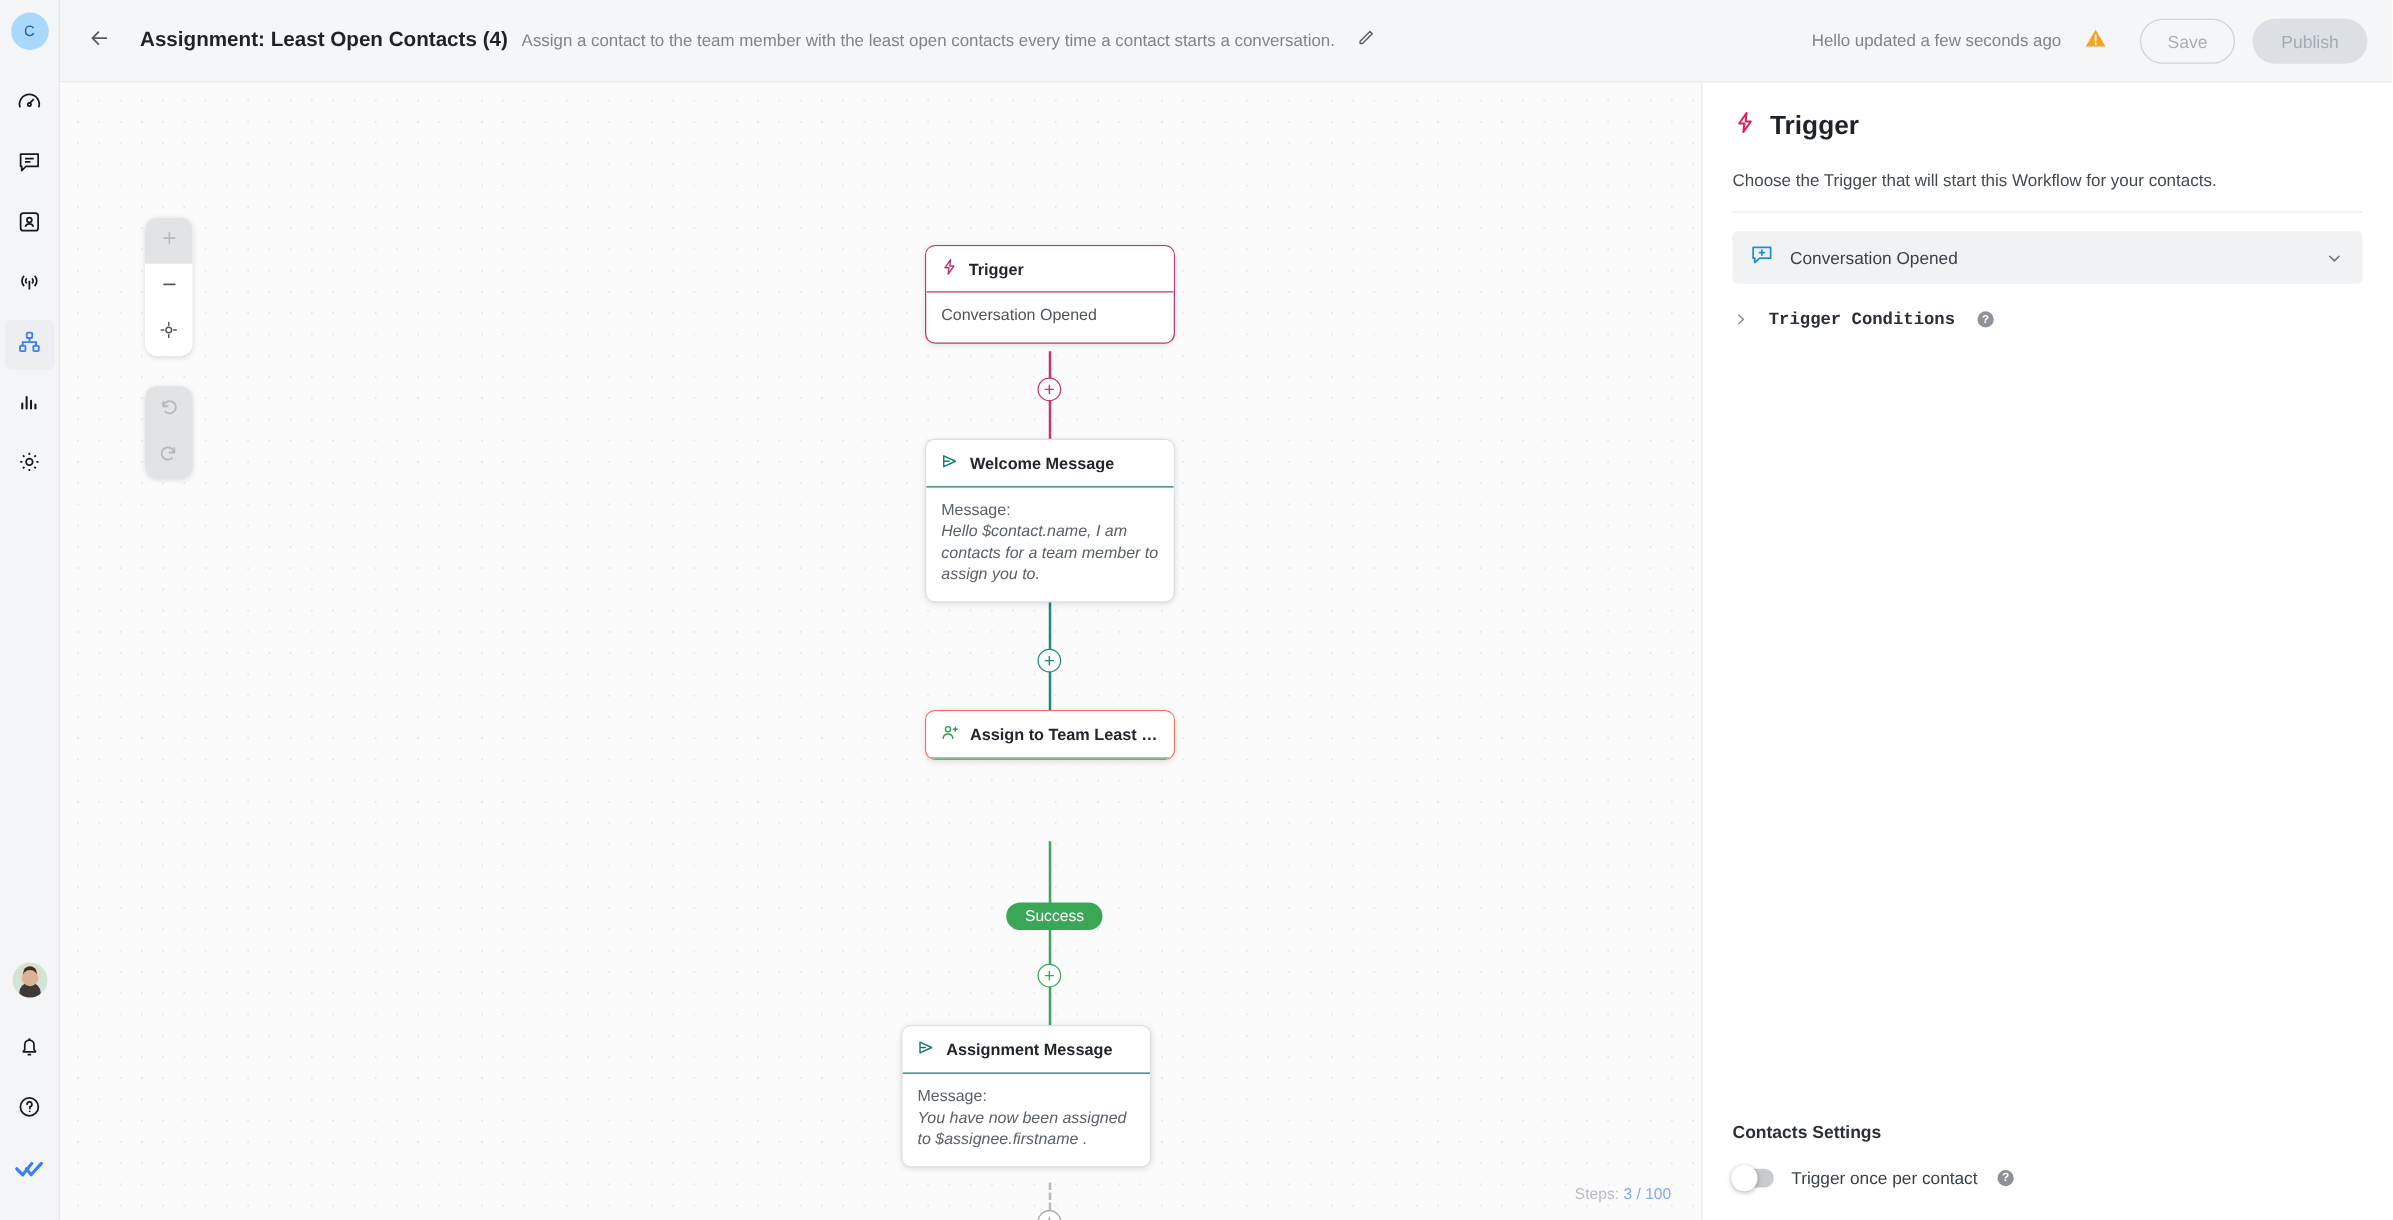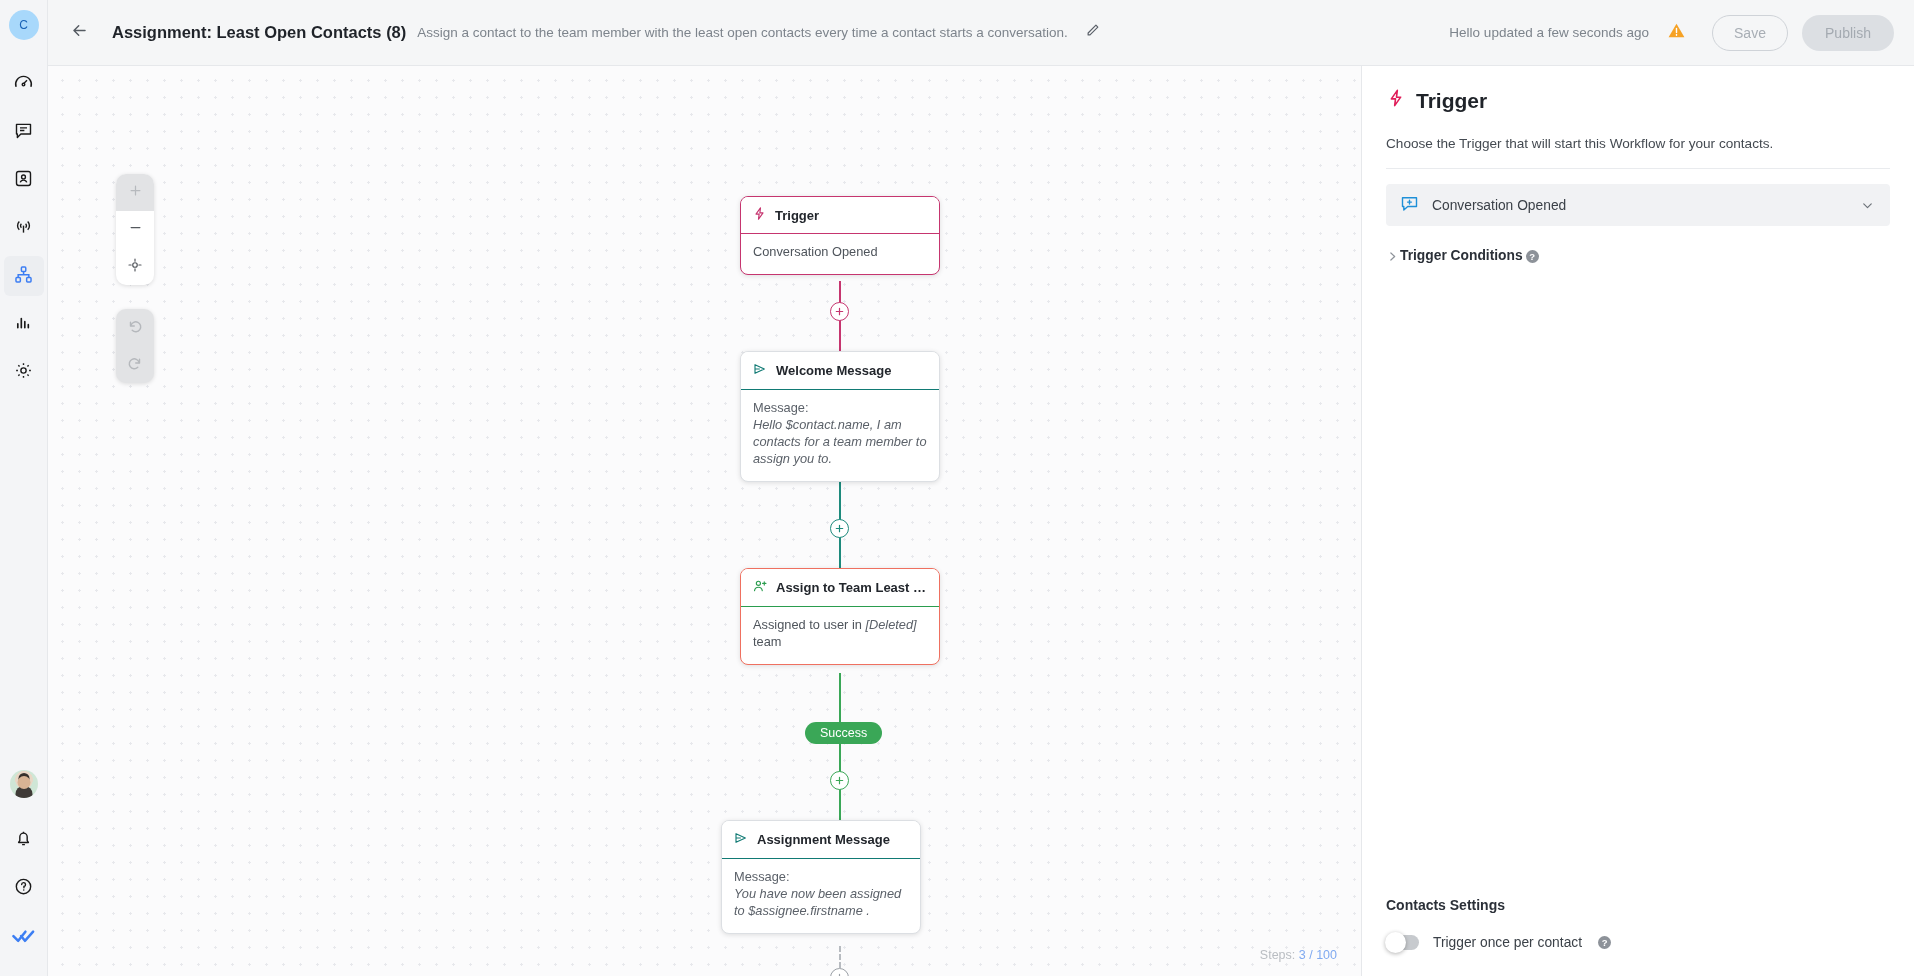--- a/index.html
+++ b/index.html
@@ -160,21 +160,21 @@
   .panel-sub { font-size: 13.6px; color:#444a51; margin-top: 23px; }
   .panel-divider { height:1px; background:#e9ebee; margin-top: 17px; }
   .trigger-select {
     height: 42px; margin-top: 15px; background:#f1f2f4; border-radius: 4px;
     display:flex; align-items:center; padding: 0 15px 0 13px; cursor:pointer;
   }
   .trigger-select .lbl { font-size: 13.8px; color:#3b4148; margin-left: 12px; }
   .trigger-select .chev { margin-left:auto; color:#6d7379; display:flex; }
   .trigger-note { font-size: 13.4px; font-style: italic; color:#4a5057; margin-top: 19px; }
   .collapse-row {
-    display:flex; align-items:flex-end; gap:1px; margin-top: 22px; cursor:pointer;
+    display:flex; align-items:flex-start; gap:16px; margin-top: 22px; cursor:pointer;font-family:Liberation Mono, monospace;
   }
   .collapse-row .ctxt { font-size: 13.8px; font-weight:bold; color:#2b3038; }
   .help-dot {
     width:13px; height:13px; border-radius:50%; background:#8d9299; color:#fff;
     font-size: 9.5px; display:flex; align-items:center; justify-content:center;
     font-weight:bold; margin-left:2px;
   }
   .panel-spacer { flex:1 1 auto; }
   .adv-title { font-size: 14px; font-weight:bold; color:#2b3038; margin-bottom: 22px; }
   .adv-row { display:flex; align-items:center; gap:14px; padding-bottom: 26px; }
@@ -299,21 +299,21 @@
   <div class="main-col">
 
     <div class="header">
       <div class="back-btn">
         <span>
           <svg width="19" height="19" viewBox="0 0 24 24" fill="none" stroke="currentColor" stroke-width="1.8" stroke-linecap="round" stroke-linejoin="round">
             <path d="M19 12H5M11 6l-6 6 6 6"></path>
           </svg>
         </span>
       </div>
-      <div class="wf-title">Assignment: Least Open Contacts (8)</div>
+      <div class="wf-title">Assignment: Least Open Contacts (4)</div>
       <div class="wf-desc">Assign a contact to the team member with the least open contacts every time a contact starts a conversation.</div>
       <div class="edit-btn">
         <span>
           <svg width="15" height="15" viewBox="0 0 24 24" fill="none" stroke="currentColor" stroke-width="1.9" stroke-linecap="round" stroke-linejoin="round">
             <path d="M17.5 3.5 20.5 6.5 8 19H5v-3z"></path>
           </svg>
         </span>
       </div>
 
       <div class="hdr-spacer"></div>
@@ -437,23 +437,20 @@
           <div class="node err" style="left:692px;top:502px;">
             <div class="nhead">
               <span>
                 <svg width="16" height="16" viewBox="0 0 24 24" fill="none" stroke="#2a9d4e" stroke-width="1.7" stroke-linecap="round">
                   <circle cx="9.6" cy="8" r="3.1"></circle>
                     <path d="M3.8 19c.4-3.4 2.9-5.2 5.8-5.2s5.4 1.8 5.8 5.2"></path>
                   <path d="M18.4 5.6v5M15.9 8.1h5"></path>
                 </svg>
               </span>
               <span class="ttl">Assign to Team Least C…</span>
-            </div>
-            <div class="nbody">
-              <span>Assigned to user in </span><em>[Deleted]</em><span> team</span>
             </div>
           </div>
 
           <div class="edge dash" style="left:791px;top:880px;height:30px;"></div>
           <div class="plus grey" style="left:782px;top:902px;">
             <svg width="11" height="11" viewBox="0 0 24 24" stroke="currentColor" stroke-width="2.6" stroke-linecap="round">
                 <path d="M12 5v14M5 12h14"></path>
               </svg>
           </div>
 

